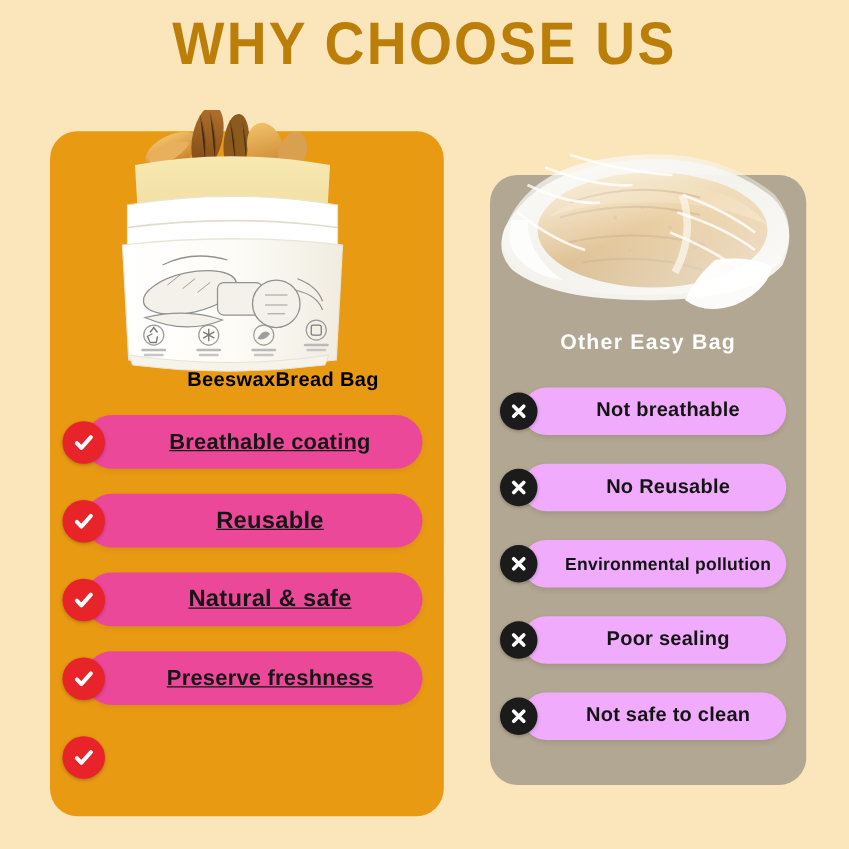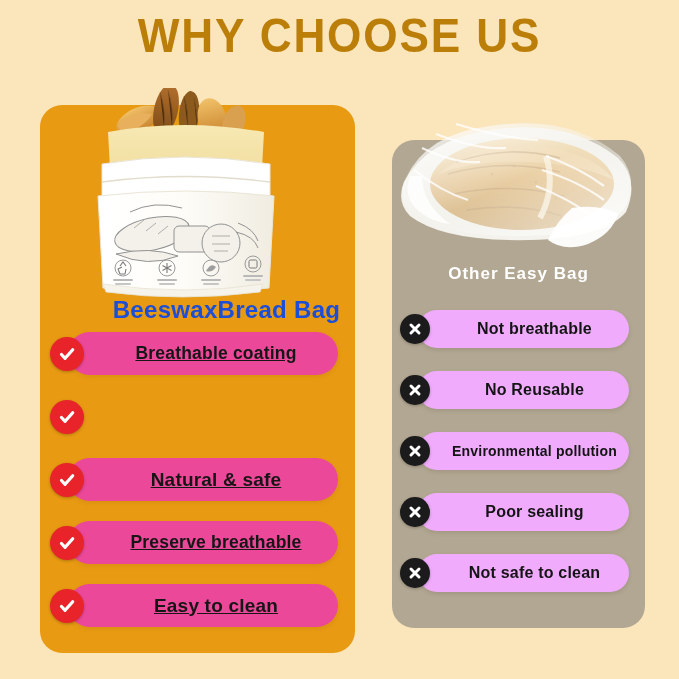--- a/index.html
+++ b/index.html
@@ -38,21 +38,21 @@
     border-radius:22px;
   }
 
   
   .panel-title{
     position:absolute;width:100%;text-align:center;
     font-weight:700;
   }
   .title-left{
     top:296px;left:40px;width:373px;
-    font-size:24px;color:#1d4ed8;
+    font-size:16px;color:#000000;
     letter-spacing:.3px;
   }
   .title-right{
     top:264px;left:392px;width:253px;
     font-size:17px;color:#ffffff;
     letter-spacing:1px;
   }
 
   
   .rows{position:absolute;}
@@ -278,47 +278,47 @@
     <div class="row">
       <div class="pill pill-left long">Breathable coating</div>
       <div class="badge badge-check">
         <svg width="20" height="20" viewBox="0 0 20 20">
             <path d="M4.5 10.5 l3.6 3.8 l7.6 -8.6" fill="none" stroke="#fff" stroke-width="3.2" stroke-linecap="round" stroke-linejoin="round"></path>
           </svg>
       </div>
     </div>
 
     <div class="row">
+      <div class="pill pill-left">Reusable</div>
       <div class="badge badge-check">
         <svg width="20" height="20" viewBox="0 0 20 20">
             <path d="M4.5 10.5 l3.6 3.8 l7.6 -8.6" fill="none" stroke="#fff" stroke-width="3.2" stroke-linecap="round" stroke-linejoin="round"></path>
           </svg>
       </div>
     </div>
 
     <div class="row">
       <div class="pill pill-left">Natural &amp; safe</div>
       <div class="badge badge-check">
         <svg width="20" height="20" viewBox="0 0 20 20">
             <path d="M4.5 10.5 l3.6 3.8 l7.6 -8.6" fill="none" stroke="#fff" stroke-width="3.2" stroke-linecap="round" stroke-linejoin="round"></path>
           </svg>
       </div>
     </div>
 
     <div class="row">
-      <div class="pill pill-left long">Preserve breathable</div>
-      <div class="badge badge-check">
-        <svg width="20" height="20" viewBox="0 0 20 20">
-            <path d="M4.5 10.5 l3.6 3.8 l7.6 -8.6" fill="none" stroke="#fff" stroke-width="3.2" stroke-linecap="round" stroke-linejoin="round"></path>
-          </svg>
-      </div>
-    </div>
-
-    <div class="row">
-      <div class="pill pill-left">Easy to clean</div>
+      <div class="pill pill-left long">Preserve freshness</div>
+      <div class="badge badge-check">
+        <svg width="20" height="20" viewBox="0 0 20 20">
+            <path d="M4.5 10.5 l3.6 3.8 l7.6 -8.6" fill="none" stroke="#fff" stroke-width="3.2" stroke-linecap="round" stroke-linejoin="round"></path>
+          </svg>
+      </div>
+    </div>
+
+    <div class="row">
       <div class="badge badge-check">
         <svg width="20" height="20" viewBox="0 0 20 20">
             <path d="M4.5 10.5 l3.6 3.8 l7.6 -8.6" fill="none" stroke="#fff" stroke-width="3.2" stroke-linecap="round" stroke-linejoin="round"></path>
           </svg>
       </div>
     </div>
 
   </div>
 
   <div class="rows rows-right">

